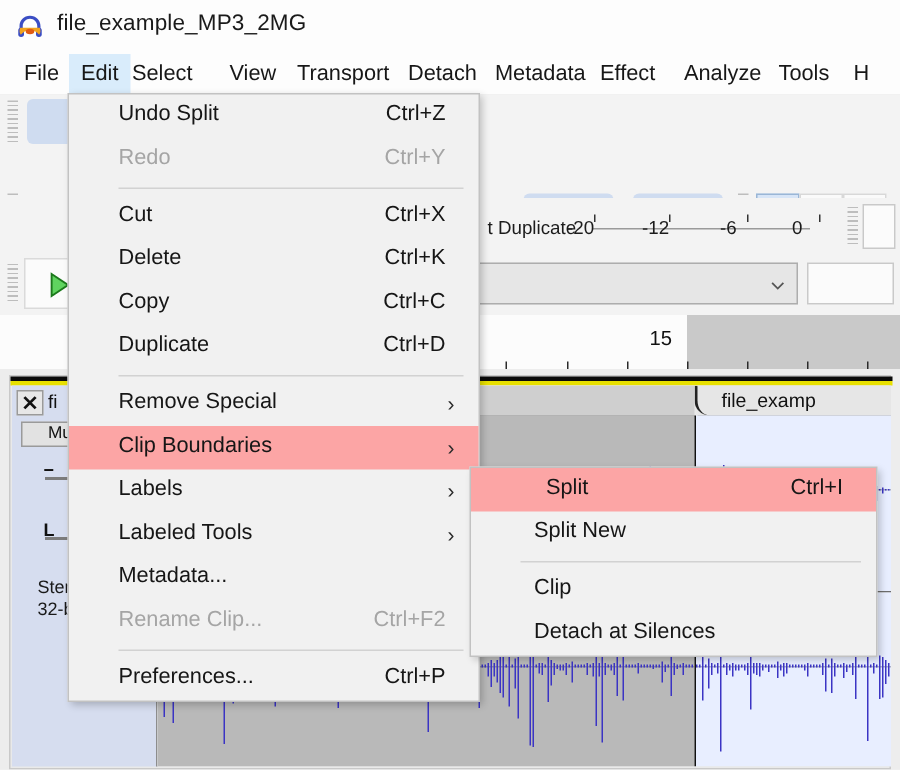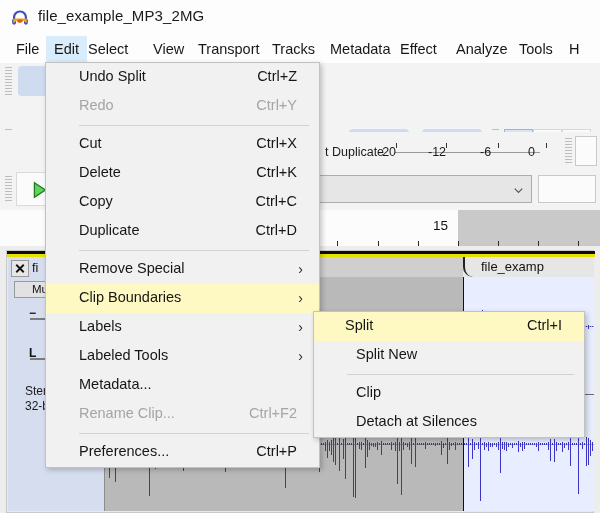--- a/index.html
+++ b/index.html
@@ -78,21 +78,21 @@
   .clipdiv{position:absolute;top:0;width:1px;background:#111;}
   .chansep{position:absolute;left:0;width:100%;height:1px;background:#6d6d6d;}
 
   
   .dropdown{position:absolute;left:45px;top:62px;width:273px;background:#f1f1f1;border:1px solid #c2c2c2;box-shadow:2px 2px 5px rgba(0,0,0,.22);}
   .mrow{position:relative;height:29px;}
   .mrow .lab{position:absolute;left:33px;top:5px;font-size:14.5px;color:#161616;white-space:nowrap;}
   .mrow .acc{position:absolute;right:22px;top:5px;font-size:14.5px;color:#161616;white-space:nowrap;}
   .mrow .arw{position:absolute;right:16px;top:6px;font-size:14px;color:#2b2b2b;}
   .mrow.dis .lab,.mrow.dis .acc{color:#a5a5a5;}
-  .mrow.hl{background:#fef9c3;padding-left:17px;}
+  .mrow.hl{background:#fca5a5;padding-left:17px;}
   .msep{height:1px;margin:4px 10px 4px 33px;background:#d2d2d2;}
 
   
   .submenu{position:absolute;left:313px;top:311px;width:270px;background:#f1f1f1;border:1px solid #c2c2c2;box-shadow:2px 2px 5px rgba(0,0,0,.22);}
 </style>
 </head>
 <body>
 
 <div class="app">
 
@@ -106,21 +106,21 @@
     </svg>
     <div class="title-text">file_example_MP3_2MG</div>
   </div>
 
   <div class="menubar" id="menubar">
       <div class="menu-item" style="left: 8px;">File</div>
       <div class="menu-item open" style="left: 46px;">Edit</div>
       <div class="menu-item" style="left: 80px;">Select</div>
       <div class="menu-item" style="left: 145px;">View</div>
       <div class="menu-item" style="left: 190px;">Transport</div>
-      <div class="menu-item" style="left: 264px;">Tracks</div>
+      <div class="menu-item" style="left: 264px;">Detach</div>
       <div class="menu-item" style="left: 322px;">Metadata</div>
       <div class="menu-item" style="left: 448px;">Analyze</div>
       <div class="menu-item" style="left: 392px;">Effect</div>
       <div class="menu-item" style="left: 511px;">Tools</div>
       <div class="menu-item" style="left: 561px;">H</div>
     </div>
 
   <div class="toolbar-dock">
 
     <div class="grip" style="left:5px;top:4px;height:28px;"></div>
@@ -830,21 +830,21 @@
       </div>
       <div class="msep"></div>
       <div class="mrow">
         <span class="lab">Preferences...</span>
         <span class="acc">Ctrl+P</span>
       </div>
     </div>
 
   <div class="submenu" id="submenu">
       <div class="mrow hl">
-        <span class="lab" style="left: 31px;">Split</span>
+        <span class="lab" style="left: 50px;">Split</span>
         <span class="acc">Ctrl+I</span>
       </div>
       <div class="mrow">
         <span class="lab" style="left: 42px;">Split New</span>
       </div>
       <div class="msep"></div>
       <div class="mrow">
         <span class="lab" style="left: 42px;">Clip</span>
       </div>
       <div class="mrow">

